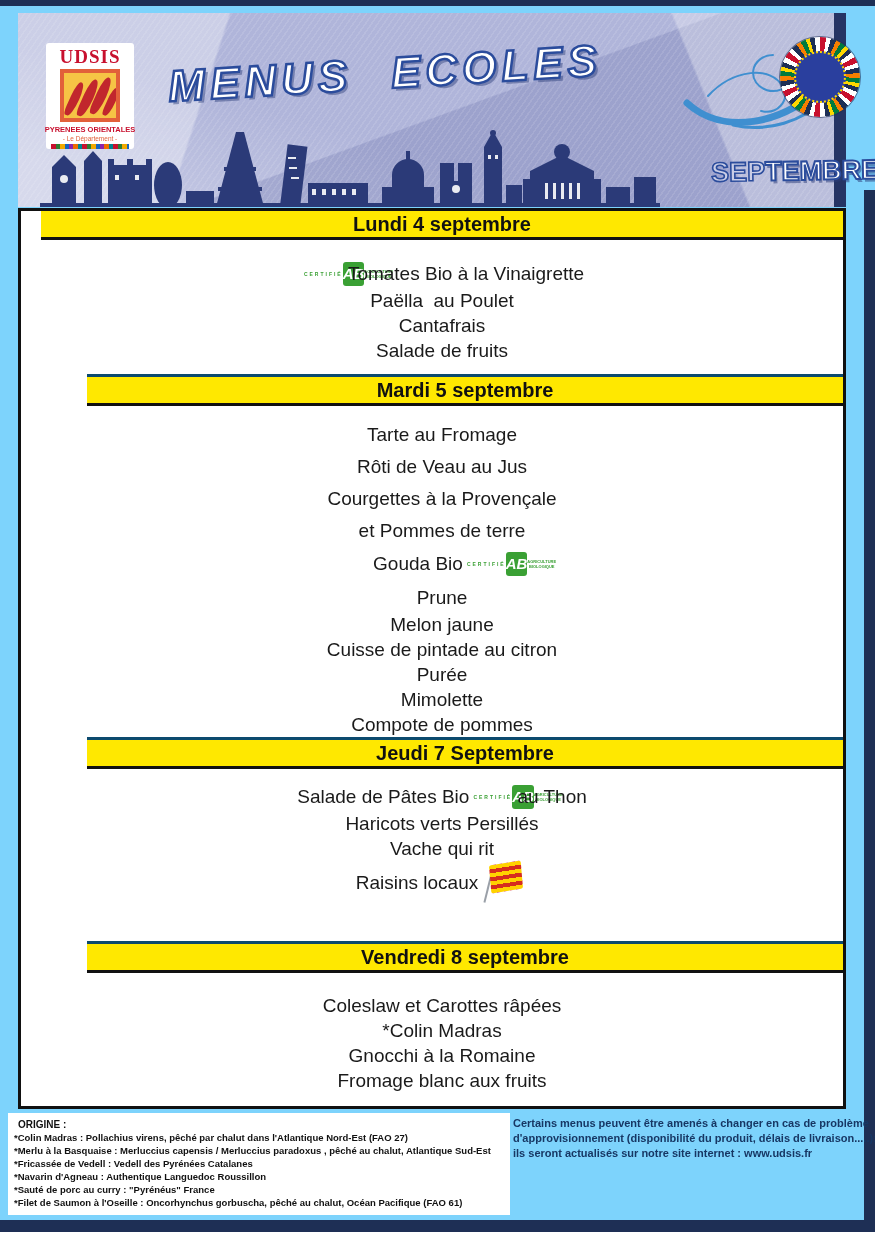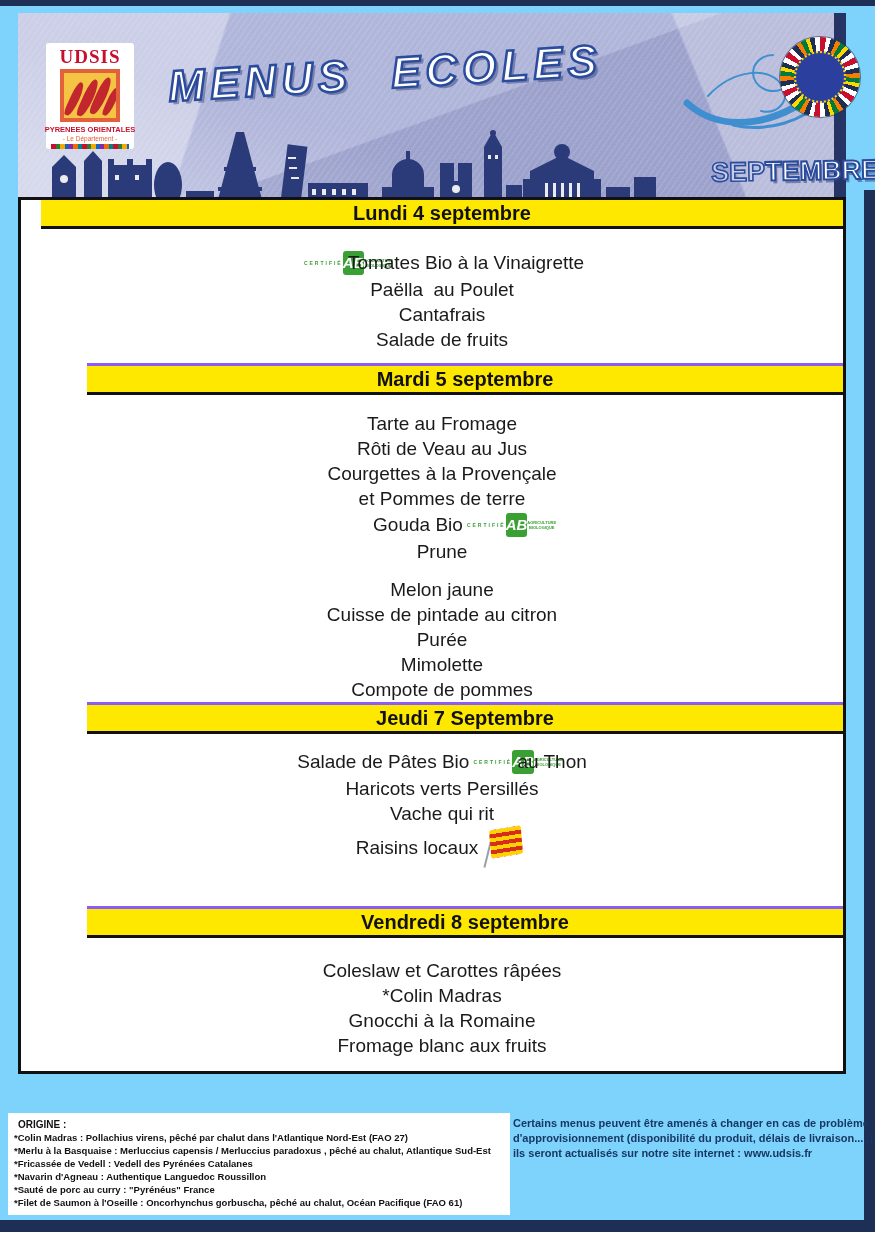--- a/index.html
+++ b/index.html
@@ -48,25 +48,25 @@
   .month-label .tembre{color:#ffffff;-webkit-text-stroke:2px #2b4c9c;text-shadow:2px 3px 0 rgba(43,60,120,0.5);}
 
   .swirl{position:absolute;left:655px;top:28px;}
   .flag-flower{position:absolute;left:762px;top:24px;width:80px;height:80px;border-radius:50%;
     background:repeating-conic-gradient(#c8102e 0deg 9deg,#ffffff 9deg 16deg,#1e2f55 16deg 24deg,#f77f00 24deg 31deg,#007a3d 31deg 39deg,#ffd700 39deg 45deg,#1e2f55 45deg 52deg,#ffffff 52deg 60deg);
     box-shadow:0 0 0 1px rgba(30,47,85,0.6);}
   .flag-flower .center{position:absolute;left:14px;top:14px;width:52px;height:52px;border-radius:50%;
     background:#2a3f9e;border:2px dotted #ffd700;box-sizing:border-box;}
 
   
-  .menu-table{position:absolute;left:18px;top:197px;width:828px;background:#ffffff;
+  .menu-table{position:absolute;left:18px;top:208px;width:828px;background:#ffffff;
     border:3px solid #111111;box-sizing:border-box;padding-left:20px;}
   .day-header{background:#ffe800;border-bottom:3px solid #111111;height:26px;display:flex;
     align-items:center;justify-content:center;font-size:20px;font-weight:bold;color:#111111;}
-  .day-section + .day-section .day-header{border-top:3px solid #8b5cf6;margin-left:46px;}
+  .day-section + .day-section .day-header{border-top:3px solid #0c4a6e;margin-left:46px;}
   .day-menu{display:flex;flex-direction:column;align-items:center;box-sizing:border-box;}
   .menu-line{min-height:25px;display:flex;align-items:center;justify-content:center;
     font-size:19px;color:#1a1a1a;}
   .menu-line span{white-space:pre;}
 
   
   .ab-badge{display:inline-flex;flex-direction:row;align-items:center;width:40px;margin:2px 4px;}
   .ab-top{font-size:5px;font-weight:bold;color:#3aa034;letter-spacing:2px;line-height:6px;}
   .ab-box{width:36px;height:24px;background:#3aa034;border-radius:3px;color:#ffffff;
     font-size:15px;font-weight:bold;font-style:italic;display:flex;align-items:center;justify-content:center;line-height:24px;}
@@ -209,21 +209,21 @@
           <div class="menu-line">
             <span>Cantafrais</span>
           </div>
           <div class="menu-line">
             <span>Salade de fruits</span>
           </div>
         </div>
       </div>
       <div class="day-section">
         <div class="day-header">Mardi 5 septembre</div>
-        <div class="day-menu" style="min-height: 180px; padding-top: 16px;">
+        <div class="day-menu" style="min-height: 180px; padding-top: 16px; gap: 7px;">
           <div class="menu-line">
             <span>Tarte au Fromage</span>
           </div>
           <div class="menu-line">
             <span>Rôti de Veau au Jus</span>
           </div>
           <div class="menu-line">
             <span>Courgettes à la Provençale</span>
           </div>
           <div class="menu-line">

